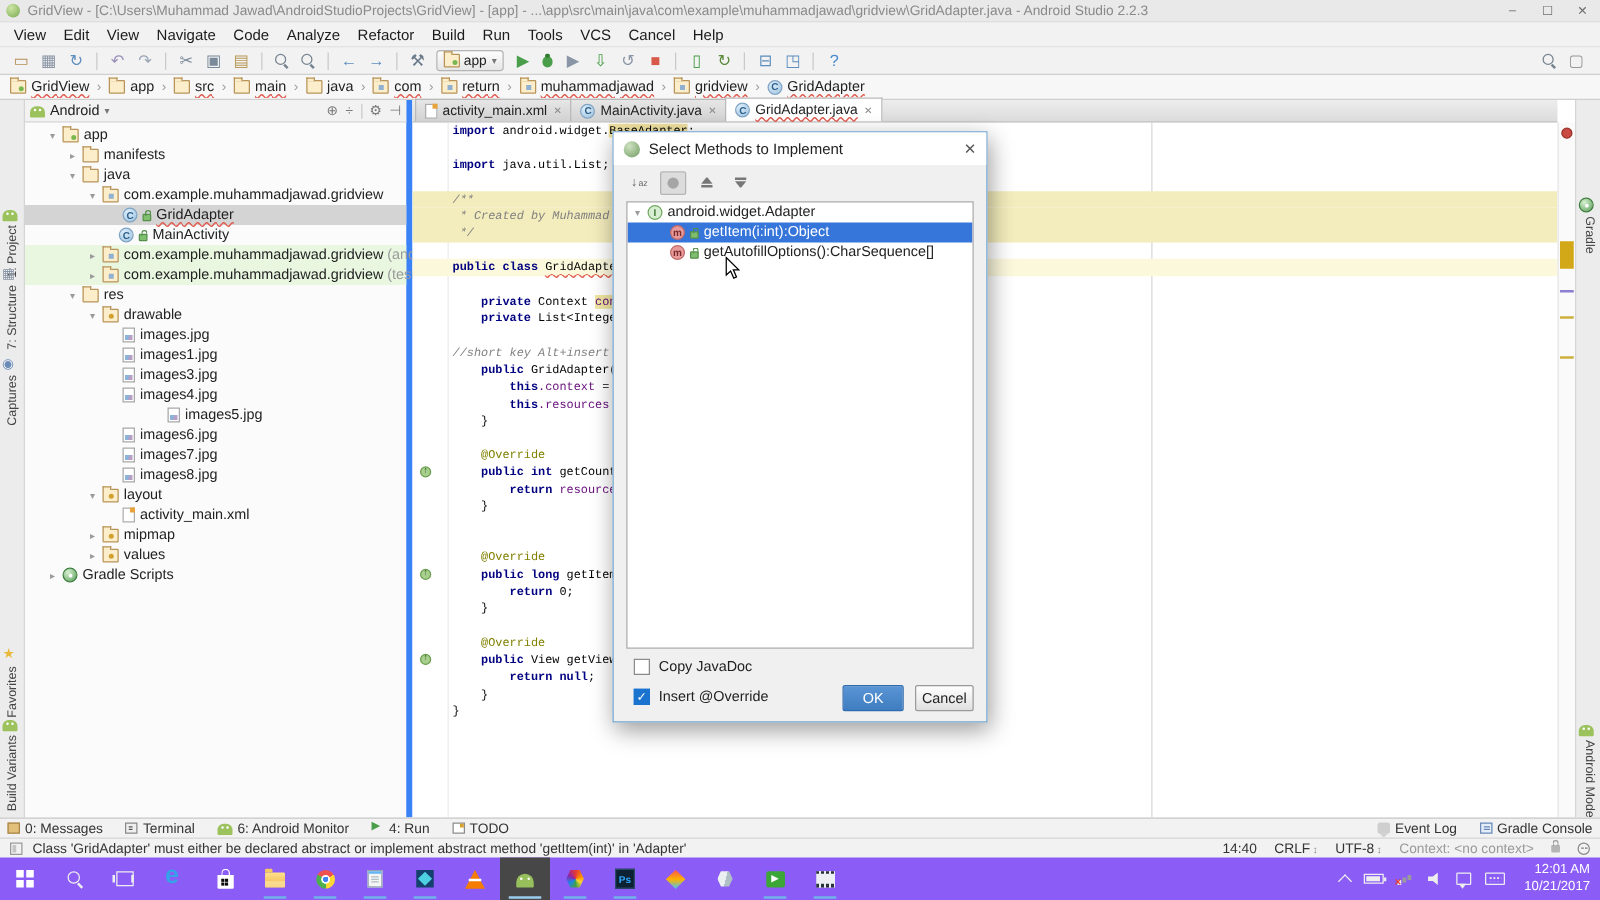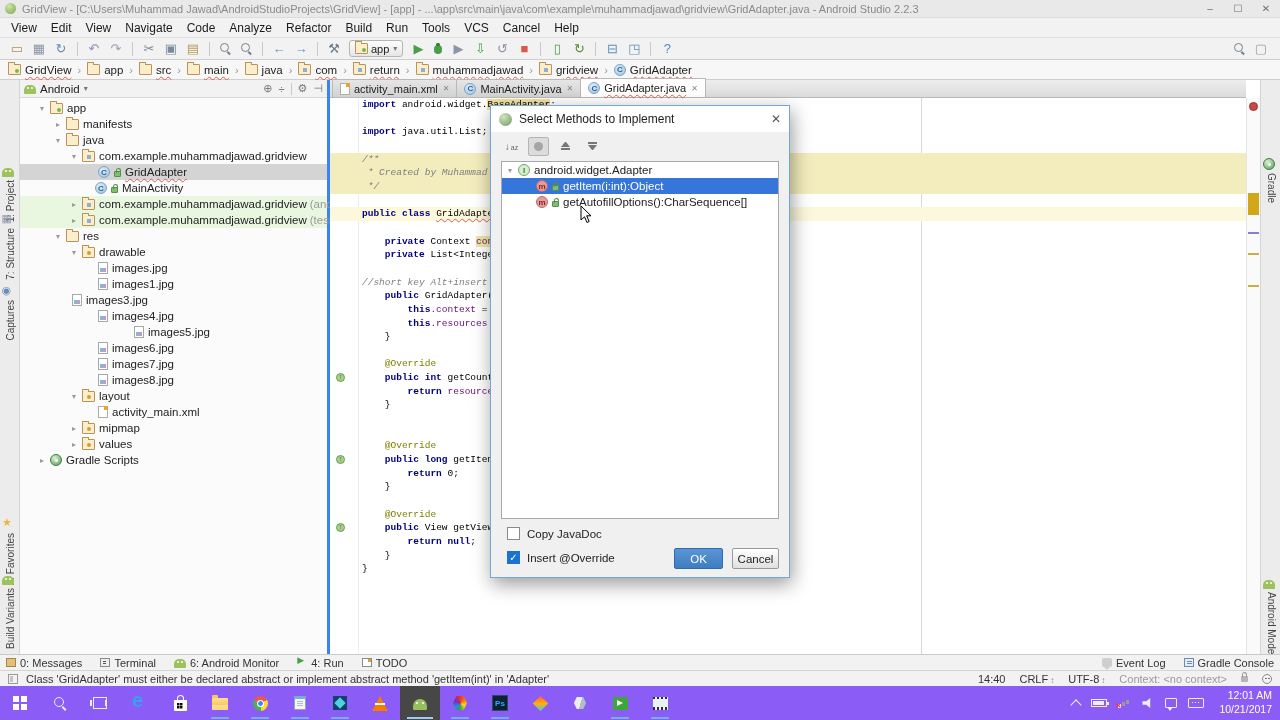--- a/index.html
+++ b/index.html
@@ -71,21 +71,21 @@
   
   #main{position:absolute;left:0;top:80px;width:1280px;height:574px;background:#fff}
   .stripe{position:absolute;top:80px;width:20px;height:574px;background:#ececec}
   #stripe-left{left:0;border-right:1px solid #d5d5d5}
   #stripe-right{left:1260px;width:20px;border-left:1px solid #d5d5d5}
   .vitem{position:absolute;left:0;width:20px;display:flex;flex-direction:column;align-items:center;gap:3px}
   .vitem .vlab{writing-mode:vertical-rl;font-size:10px;color:#444;white-space:nowrap}
   .vitem.flip .vlab{transform:rotate(180deg)}
 
   
-  #project{position:absolute;left:20px;top:80px;width:310px;height:574px;background:#fbfbfb;border-right:3px solid #3b82f6}
+  #project{position:absolute;left:20px;top:80px;width:310px;height:574px;background:#fbfbfb;border-right:5px solid #3b82f6}
   #phead{height:18px;background:#f2f2f2;border-bottom:1px solid #d8d8d8;display:flex;align-items:center;padding:0 4px;font-size:11.5px}
   #phead .parr{font-size:8px;color:#777;margin-left:4px}
   #phead .hicons{margin-left:auto;display:flex;align-items:center;gap:6px;color:#7a7a7a;font-size:11px}
   #ptree{padding-top:2px}
   .trow{height:16px;display:flex;align-items:center;font-size:11.5px;white-space:nowrap}
   .trow .tog{width:10px;font-size:8px;color:#9a9a9a;flex:none}
   .trow.sel{background:#d4d4d4}
   .trow.tgreen{background:#e9f6e0}
   .tsuf{color:#9a9a9a;margin-left:3px}
 
@@ -477,21 +477,21 @@
         <div class="trow" style="padding-left: 68px;">
           <span class="tog"> </span>
           <span class="fico image"></span>
           <span>images.jpg</span>
         </div>
         <div class="trow" style="padding-left: 68px;">
           <span class="tog"> </span>
           <span class="fico image"></span>
           <span>images1.jpg</span>
         </div>
-        <div class="trow" style="padding-left: 42px;">
+        <div class="trow" style="padding-left: 68px;">
           <span class="tog"> </span>
           <span class="fico image"></span>
           <span>images3.jpg</span>
         </div>
         <div class="trow" style="padding-left: 68px;">
           <span class="tog"> </span>
           <span class="fico image"></span>
           <span>images4.jpg</span>
         </div>
         <div class="trow" style="padding-left: 104px;">

